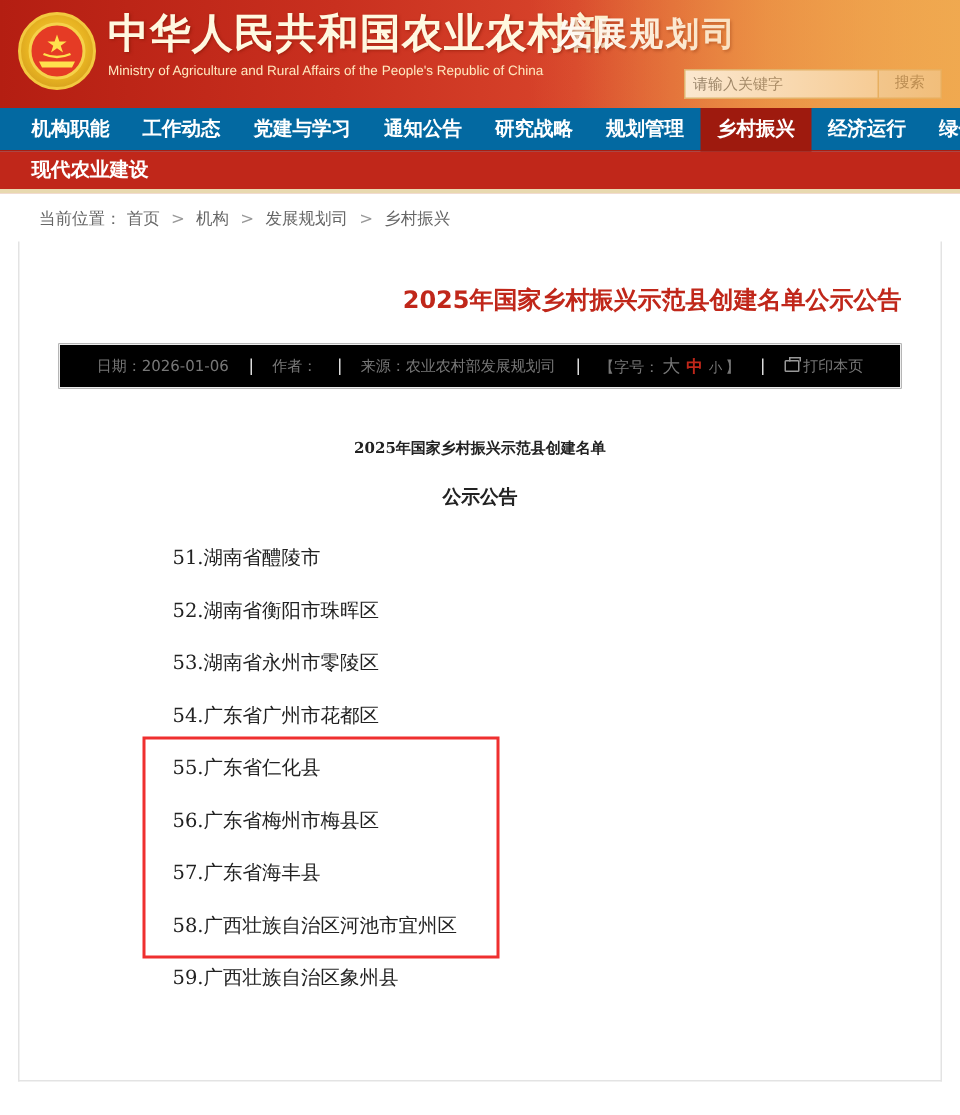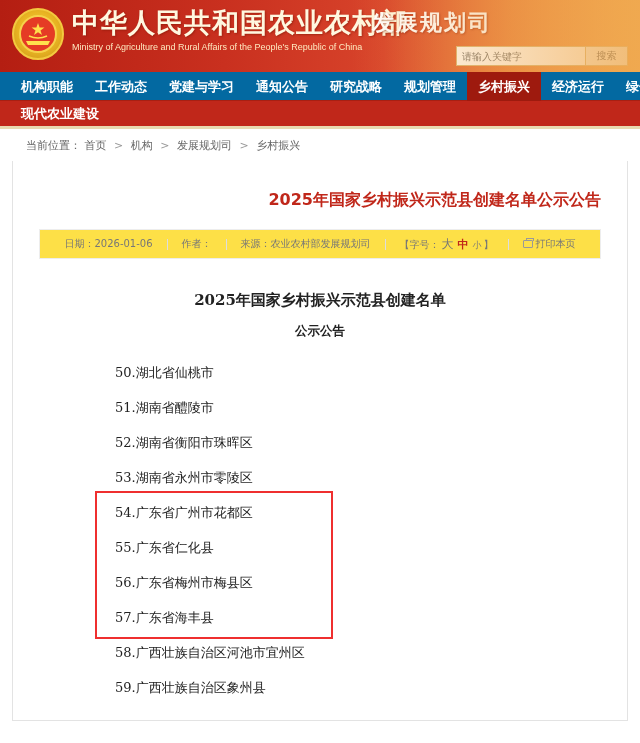--- a/index.html
+++ b/index.html
@@ -155,21 +155,21 @@
   .art-title {
     font-family: "DejaVu Sans", sans-serif;
     font-size: 16px;
     font-weight: bold;
     color: #c0271a;
     text-align: right;
     line-height: 26px;
     padding: 8px 0 16px 0;
   }
   .meta-bar {
-    background: #fde047;
+    background: #000000;
     border: 1px solid #ededed;
     height: 30px;
     display: flex;
     align-items: center;
     justify-content: center;
     gap: 14px;
     font-family: "DejaVu Sans", sans-serif;
     font-size: 10px;
     color: #777;
     white-space: nowrap;
@@ -199,21 +199,21 @@
   }
 
   
   .body-wrap {
     padding: 26px 0 0 0;
     font-family: "DejaVu Serif", serif;
   }
   .doc-head {
     text-align: center;
     font-family: "DejaVu Serif", serif;
-    font-size: 15px;
+    font-size: 10px;
     font-weight: bold;
     color: #222;
     line-height: 30px;
   }
   .doc-sub {
     text-align: center;
     font-family: "DejaVu Serif", serif;
     font-size: 12.5px;
     font-weight: bold;
     color: #222;
@@ -313,21 +313,20 @@
     <span class="print-link">
       <span class="printer-ico"></span><span>打印本页</span>
     </span>
   </div>
 
   <div class="body-wrap">
     <div class="doc-head">2025年国家乡村振兴示范县创建名单</div>
     <div class="doc-sub">公示公告</div>
 
     <div class="list" id="list-container">
-      <div class="list-item">50.湖北省仙桃市</div>
       <div class="list-item">51.湖南省醴陵市</div>
       <div class="list-item">52.湖南省衡阳市珠晖区</div>
       <div class="list-item">53.湖南省永州市零陵区</div>
       <div class="list-item" id="hl-start">54.广东省广州市花都区</div>
       <div class="list-item">55.广东省仁化县</div>
       <div class="list-item">56.广东省梅州市梅县区</div>
       <div class="list-item" id="hl-end">57.广东省海丰县</div>
       <div class="list-item">58.广西壮族自治区河池市宜州区</div>
       <div class="list-item">59.广西壮族自治区象州县</div>
       <div class="highlight-box" id="highlight-box" style="top: 136px; height: 148px; border-color: rgb(239, 47, 47);"></div>

